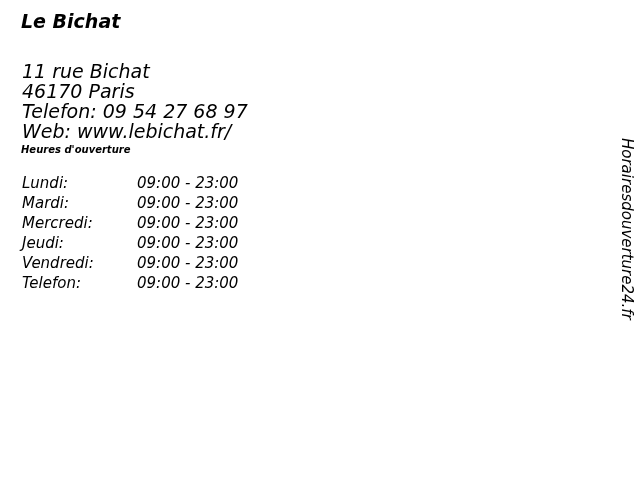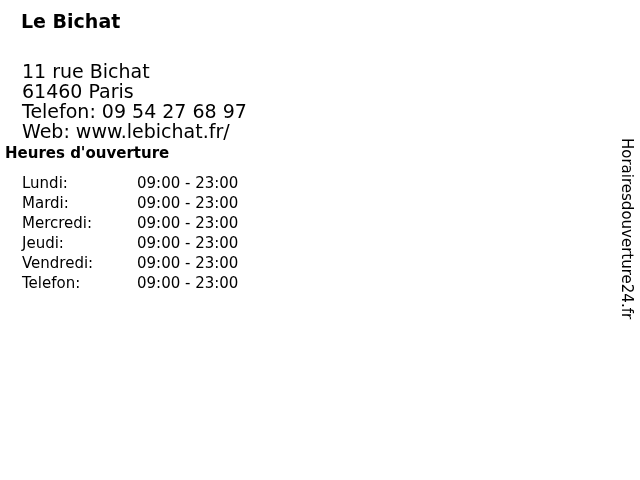--- a/index.html
+++ b/index.html
@@ -14,20 +14,21 @@
     color: #000000;
     position: relative;
     overflow: hidden;
   }
   .page {
     position: absolute;
     left: 0;
     top: 0;
     width: 640px;
     height: 379px;
+    font-style: italic;
   }
   .title {
     position: absolute;
     left: 21px;
     top: 10px;
     font-size: 19px;
     font-weight: bold;
     letter-spacing: 0px;
   }
   .address-block {
@@ -35,23 +36,23 @@
     left: 22px;
     top: 61px;
     font-size: 19px;
     line-height: 20px;
   }
   .address-block div {
     white-space: pre;
   }
   .hours-title {
     position: absolute;
-    left: 5px;
+    left: 21px;
     top: 144px;
-    font-size: 15px;
+    font-size: 10px;
     font-weight: bold;
   }
   .hours-table {
     position: absolute;
     left: 22px;
     top: 174px;
     border-collapse: collapse;
     font-size: 15px;
   }
   .hours-table td {
@@ -81,21 +82,21 @@
 </style>
 </head>
 <body>
 
 <div class="page">
 
   <div class="title">Le Bichat</div>
 
   <div class="address-block">
     <div>11 rue Bichat</div>
-    <div>61460 Paris</div>
+    <div>46170 Paris</div>
     <div>Telefon: 09 54 27 68 97</div>
     <div>Web: www.lebichat.fr/</div>
   </div>
 
   <div class="hours-title">Heures d'ouverture</div>
 
   <table class="hours-table">
     <tbody>
       <tr>
         <td class="day">Lundi:</td>

